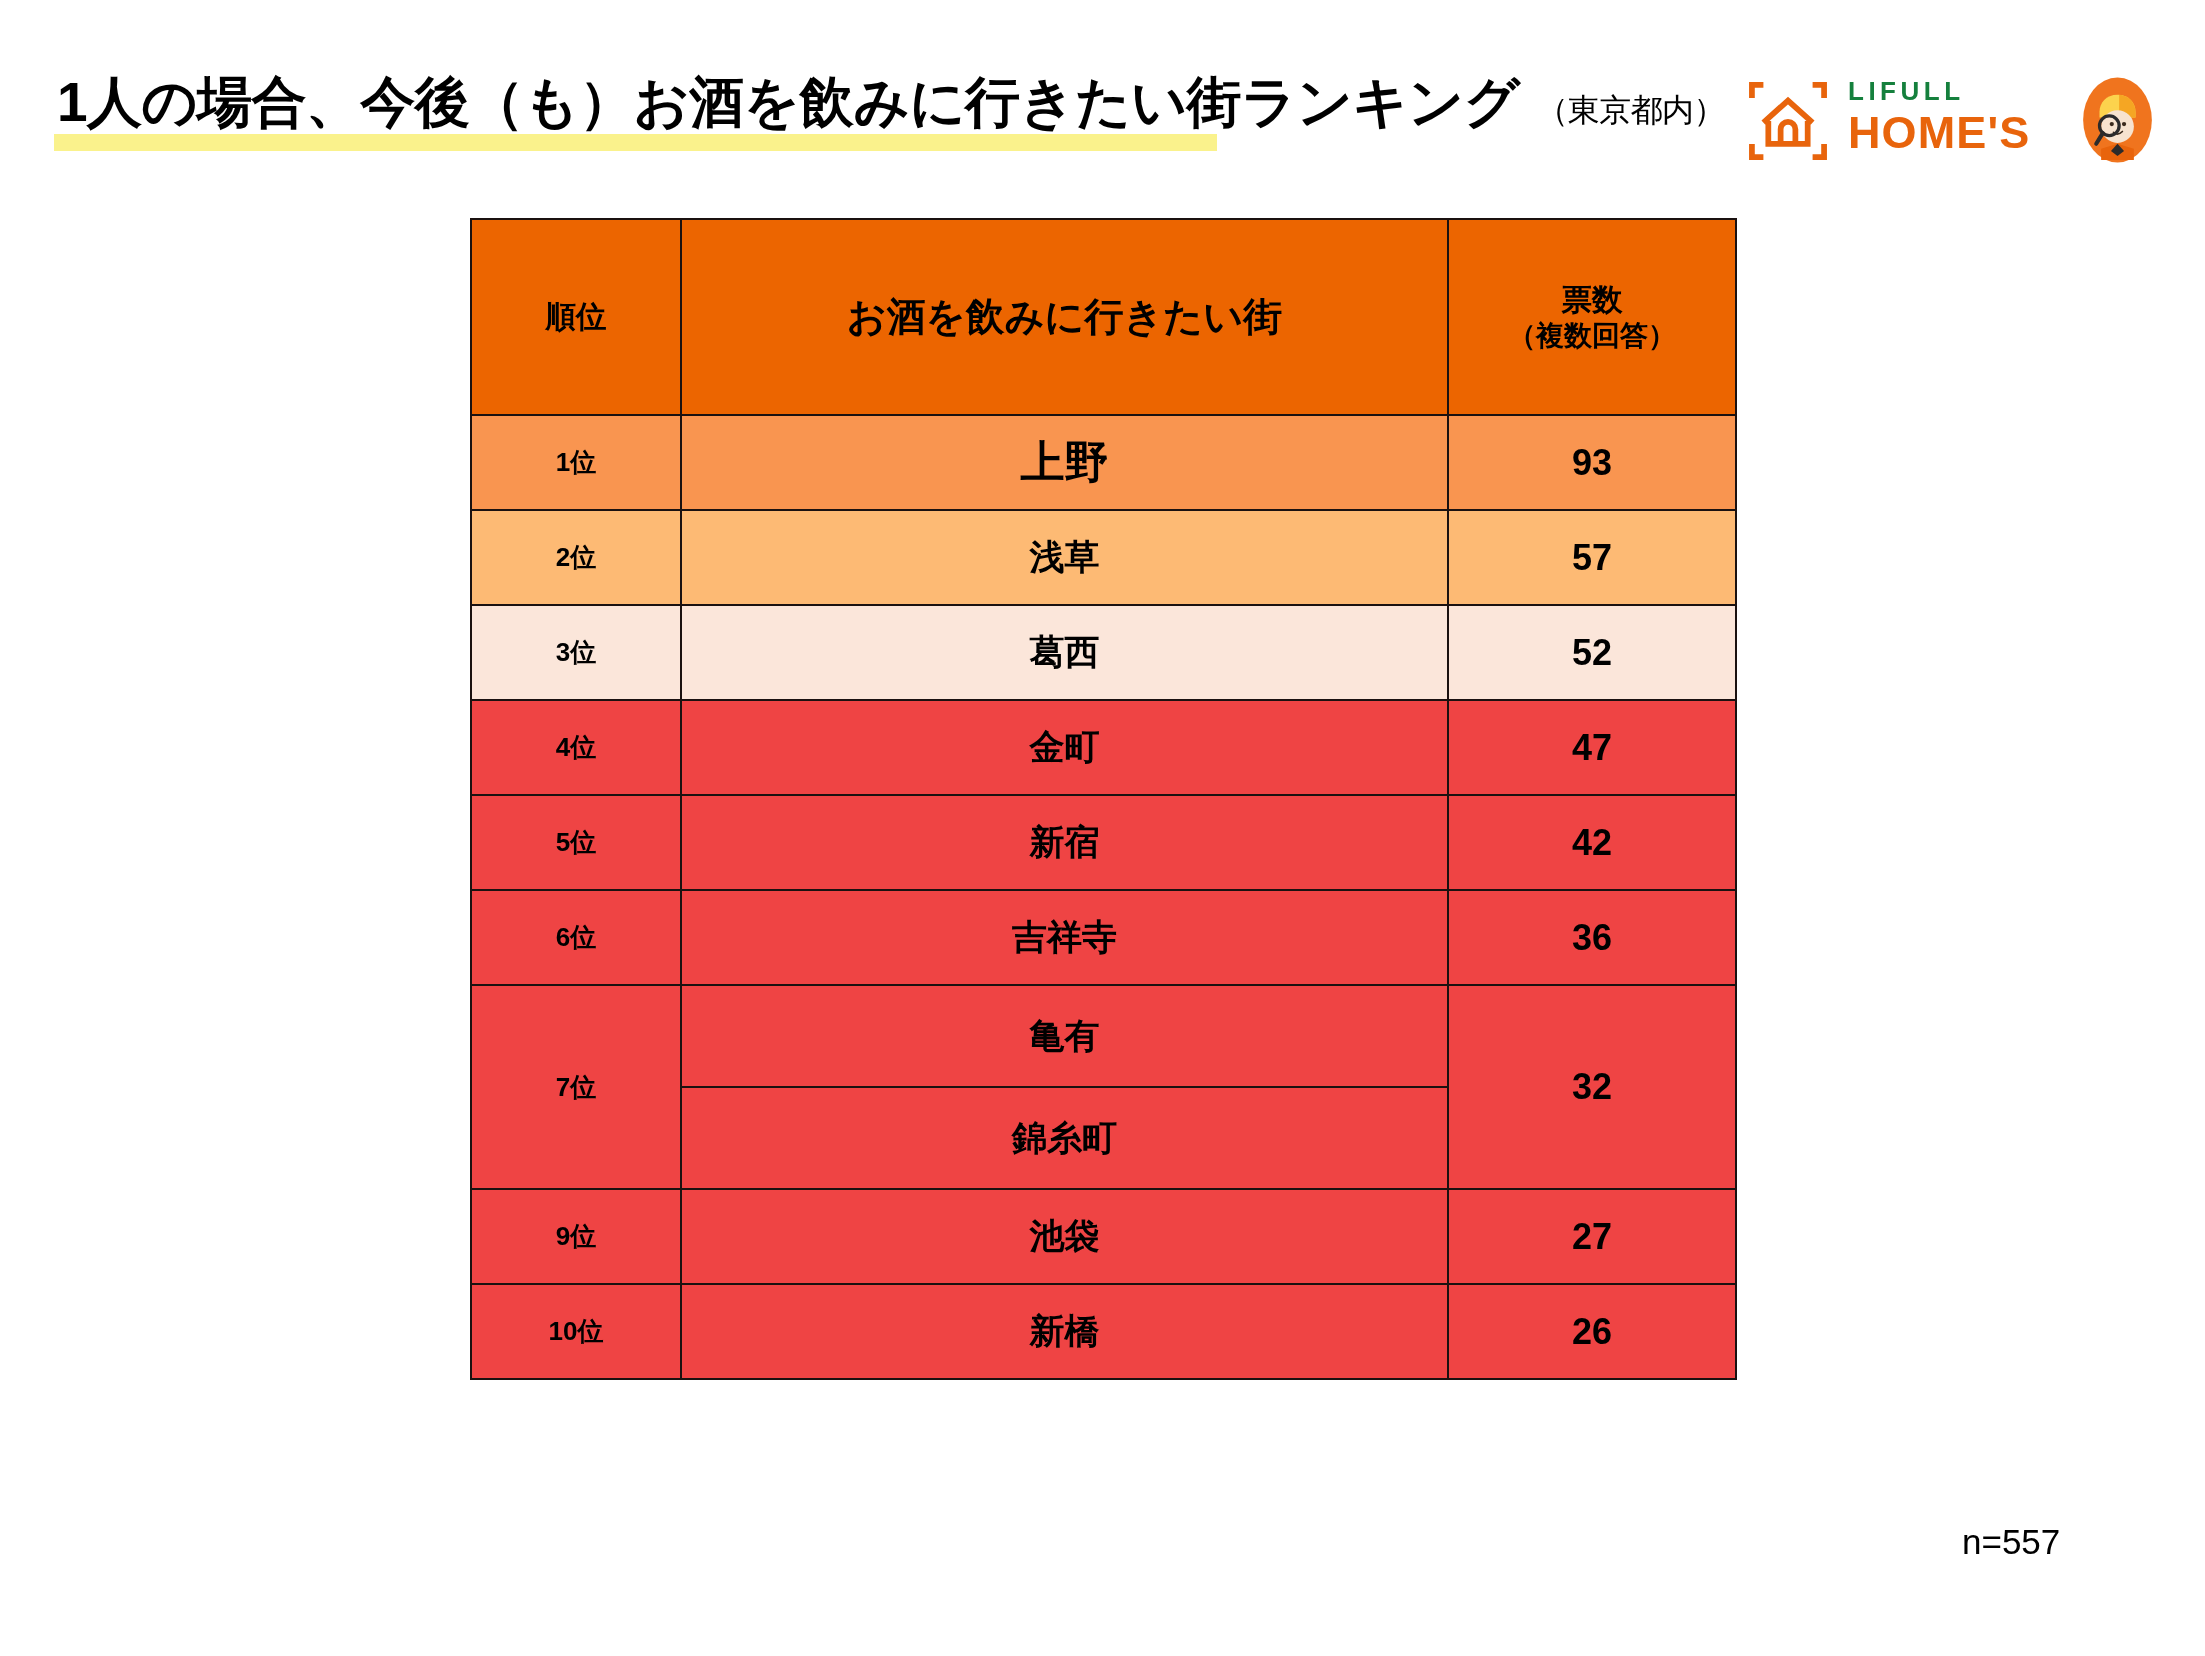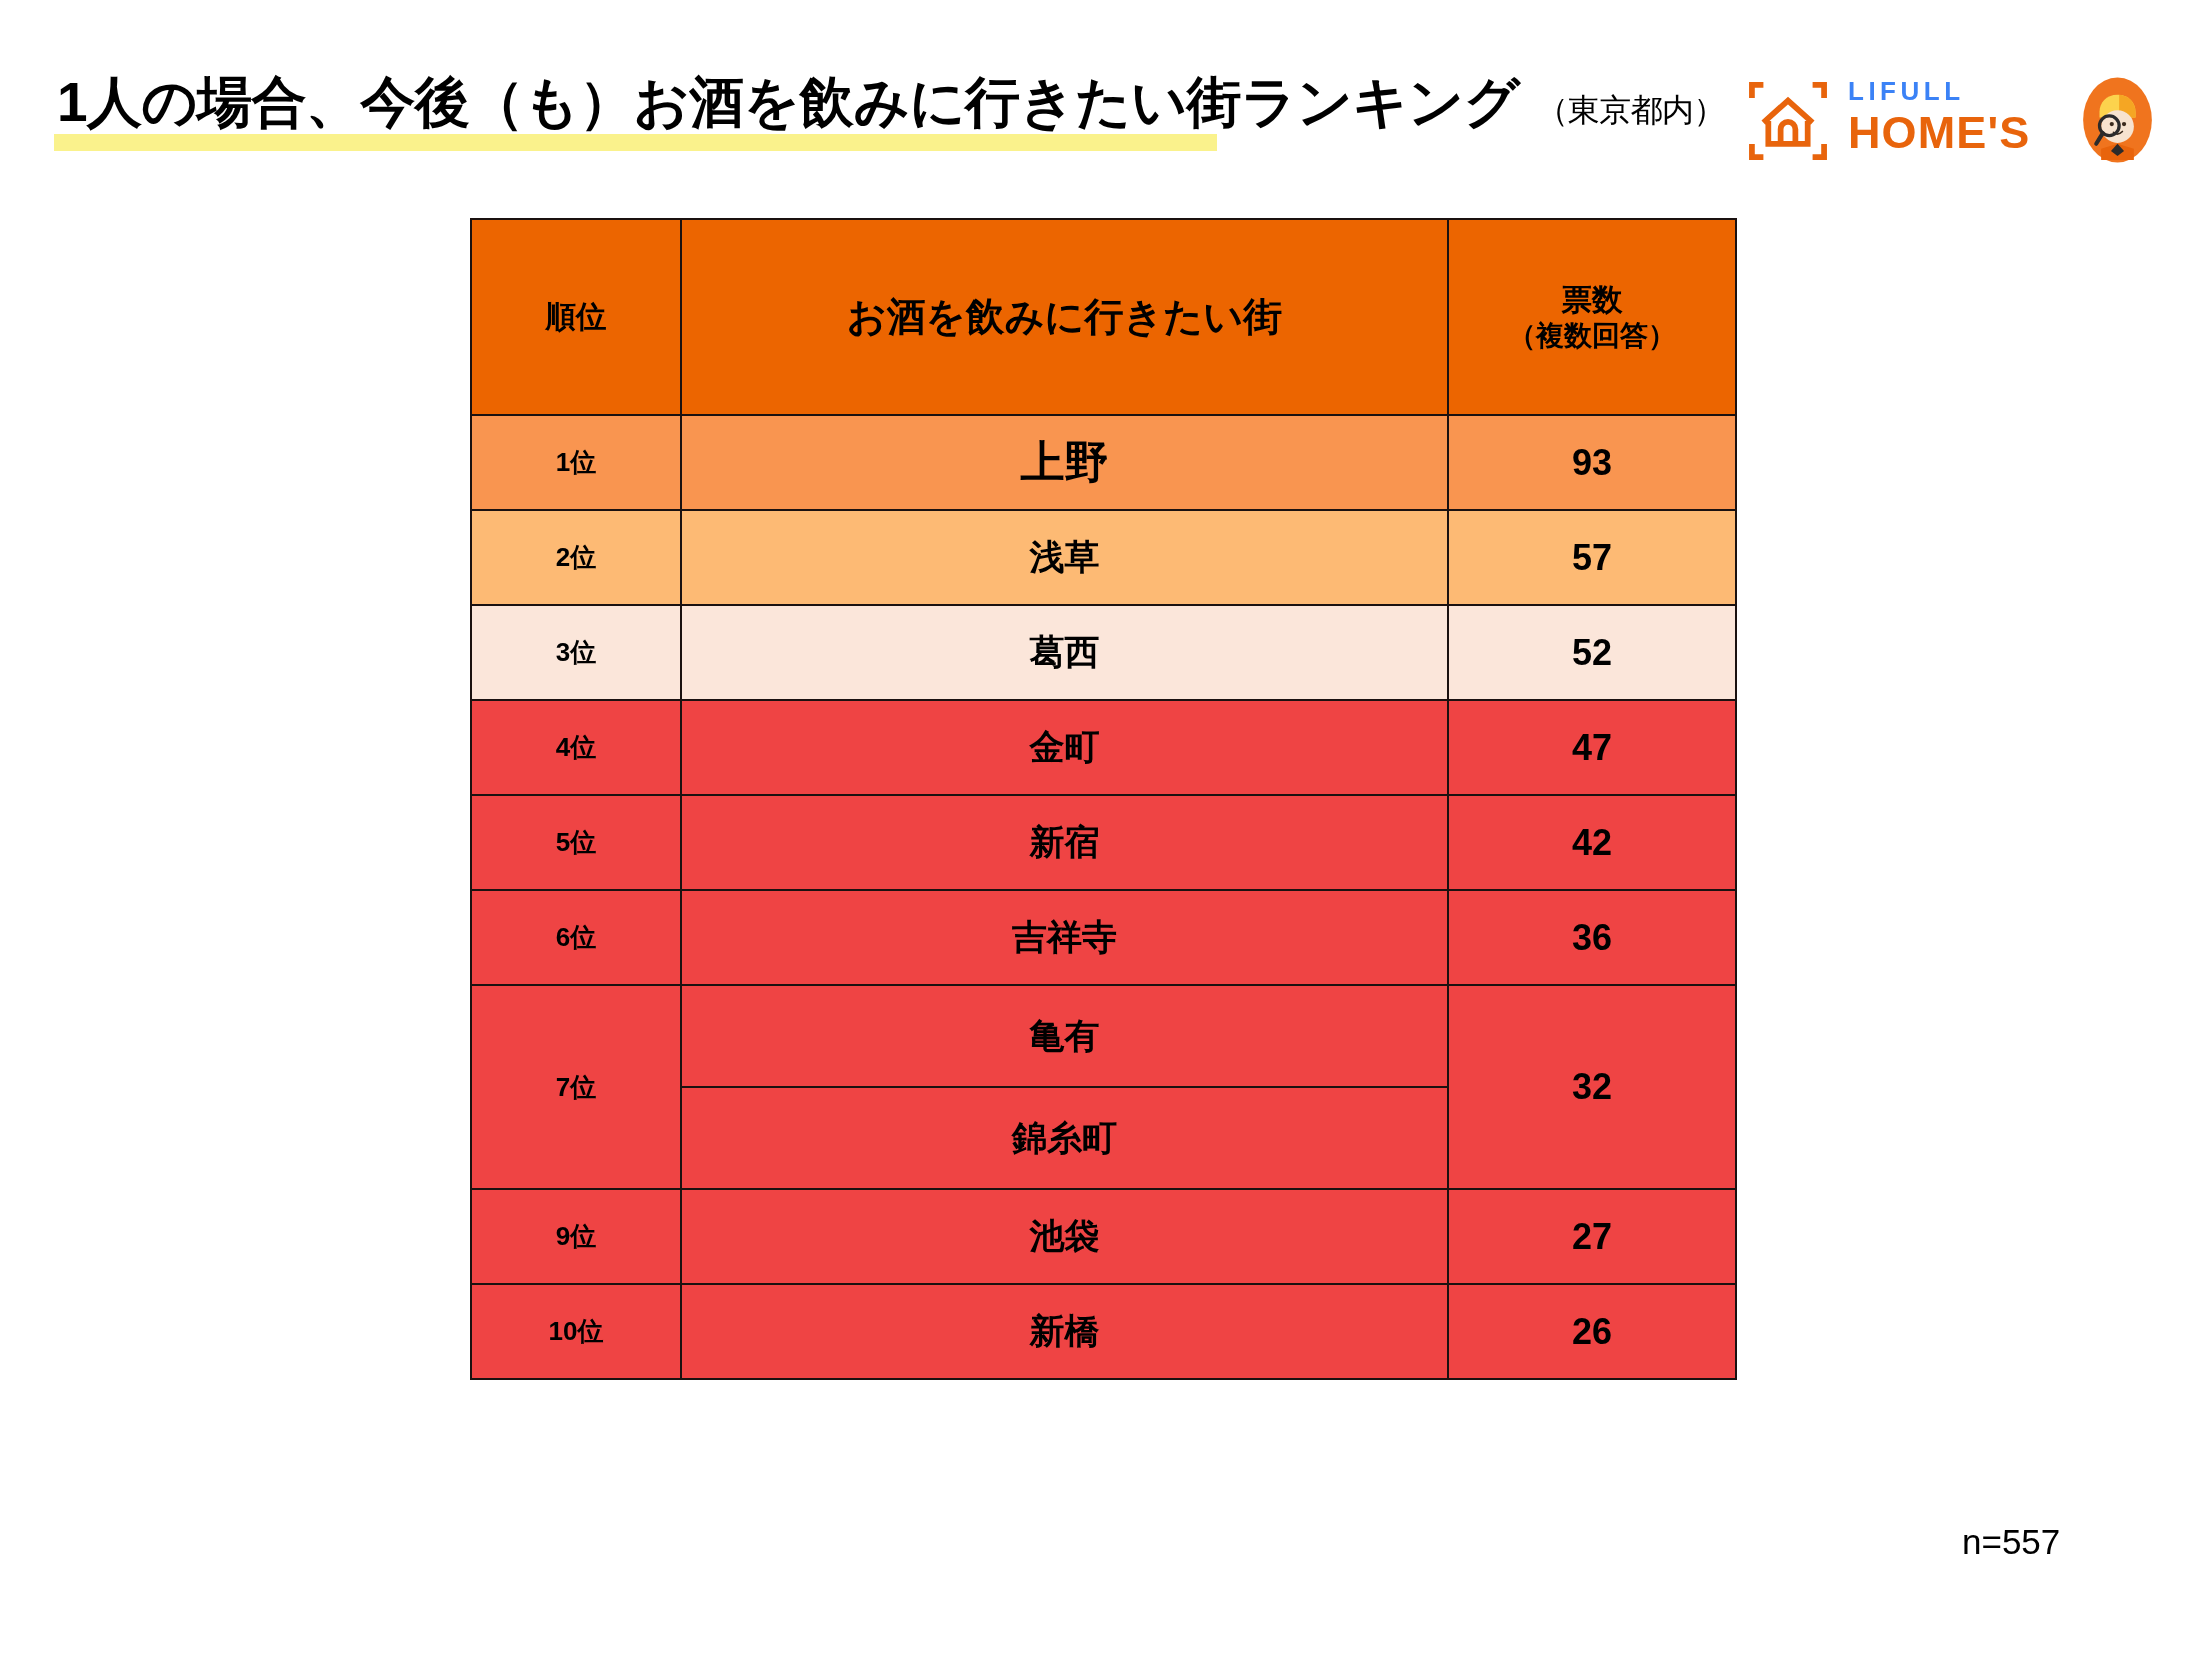--- a/index.html
+++ b/index.html
@@ -75,21 +75,21 @@
   }
   #logo-wordmark {
     position: absolute;
     left: 101px;
     top: 3.4px;
     width: 209px;
   }
   .logo-lifull {
     font-size: 26px;
     font-weight: bold;
-    color: #3b82f6;
+    color: #15803d;
     letter-spacing: 4.5px;
     line-height: 1;
     margin-bottom: 5.7px;
   }
   .logo-homes {
     font-size: 45px;
     font-weight: bold;
     color: #E8640C;
     letter-spacing: 1.1px;
     line-height: 1;

